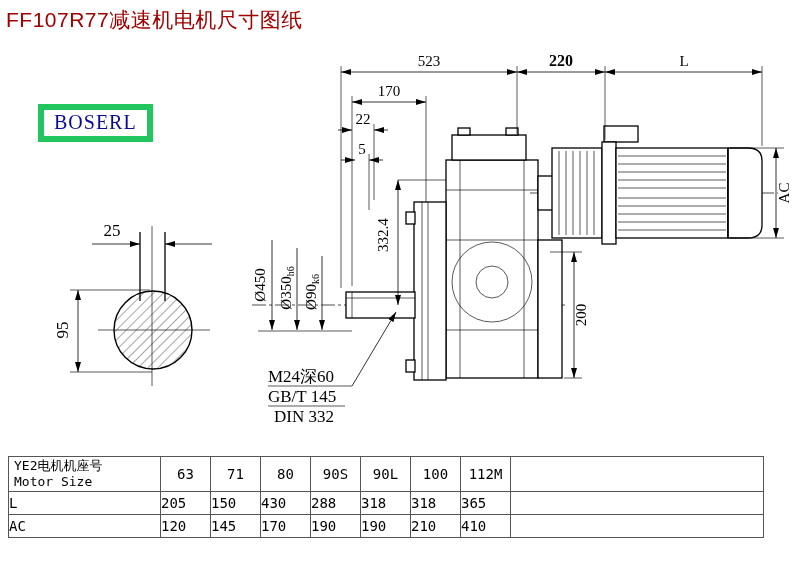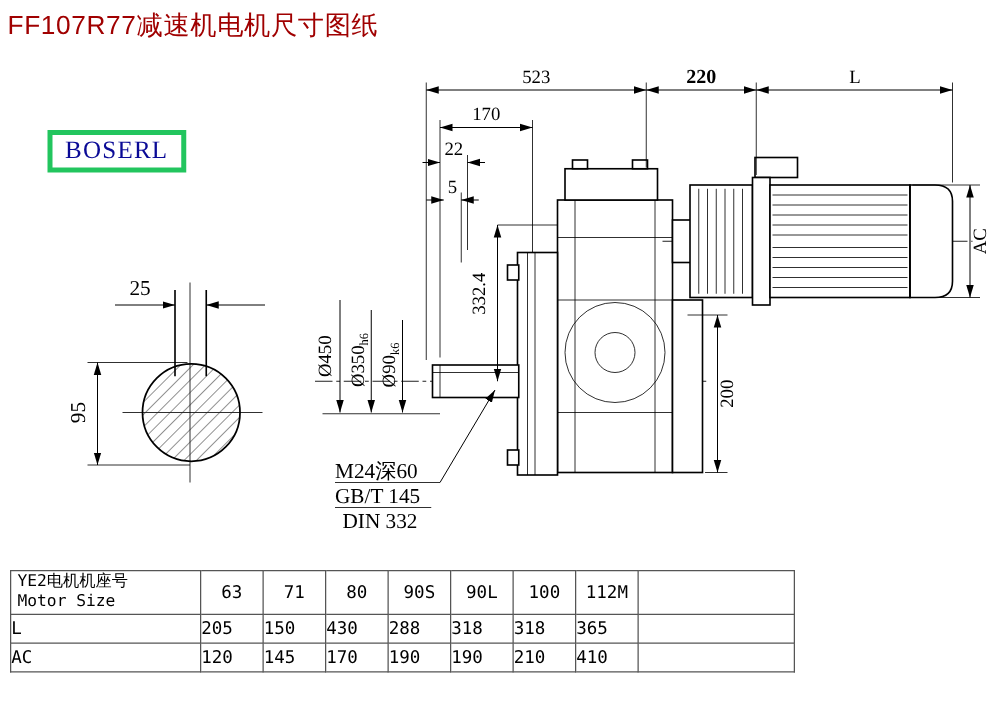--- a/index.html
+++ b/index.html
@@ -1,36 +1,36 @@
 <!DOCTYPE html>
 <html><head>
 <meta charset="utf-8">
 <style>
   html,body { margin:0; padding:0; }
   body { width:800px; height:564px; background:#fff; position:relative; overflow:hidden;
          font-family:"Liberation Sans", sans-serif; }
   .title { position:absolute; top:6px; left:6px; font-size:21px; font-weight:normal;
            color:#a00000; letter-spacing:0.5px; }
-  .brand { position:absolute; top:104px; left:38px; border:4px solid #22c55e;
+  .brand { position:absolute; top:104px; left:38px; border:6px solid #22c55e;
            padding:1px 10px 2px 10px; font-family:"Liberation Serif", serif;
            font-size:20px; color:#0a0a96; letter-spacing:1px; background:#fff; }
   svg.draw { position:absolute; top:30px; left:0; }
 
   
   .ol   { fill:#fff; stroke:#000; stroke-width:1.3; }
   .ol2  { fill:none; stroke:#000; stroke-width:1.3; }
   .thin { fill:none; stroke:#000; stroke-width:0.65; }
   .dim  { fill:none; stroke:#000; stroke-width:0.8; }
   .cl   { fill:none; stroke:#000; stroke-width:0.7; stroke-dasharray:14 3 3 3; }
   .dt   { font-family:"Liberation Serif", serif; font-size:15px; fill:#000; }
   .big  { font-size:17px; }
   .dtb  { font-weight:bold; font-size:16px; }
 
   
-  table.spec { position:absolute; top:456px; left:8px; width:628px;
+  table.spec { position:absolute; top:456px; left:8px; width:756px;
                border-collapse:collapse; table-layout:fixed; color:#000;
                font-family:"DejaVu Sans Mono", monospace; font-size:14px; }
   .spec th, .spec td { border:1px solid #555; padding:0;
                font-weight:normal; height:22px; overflow:hidden; background:#fff; }
   .spec th.main { text-align:left; padding-left:5px; font-size:13px;
                line-height:16px; height:34px; }
 </style>
 </head>
 <body>
 

